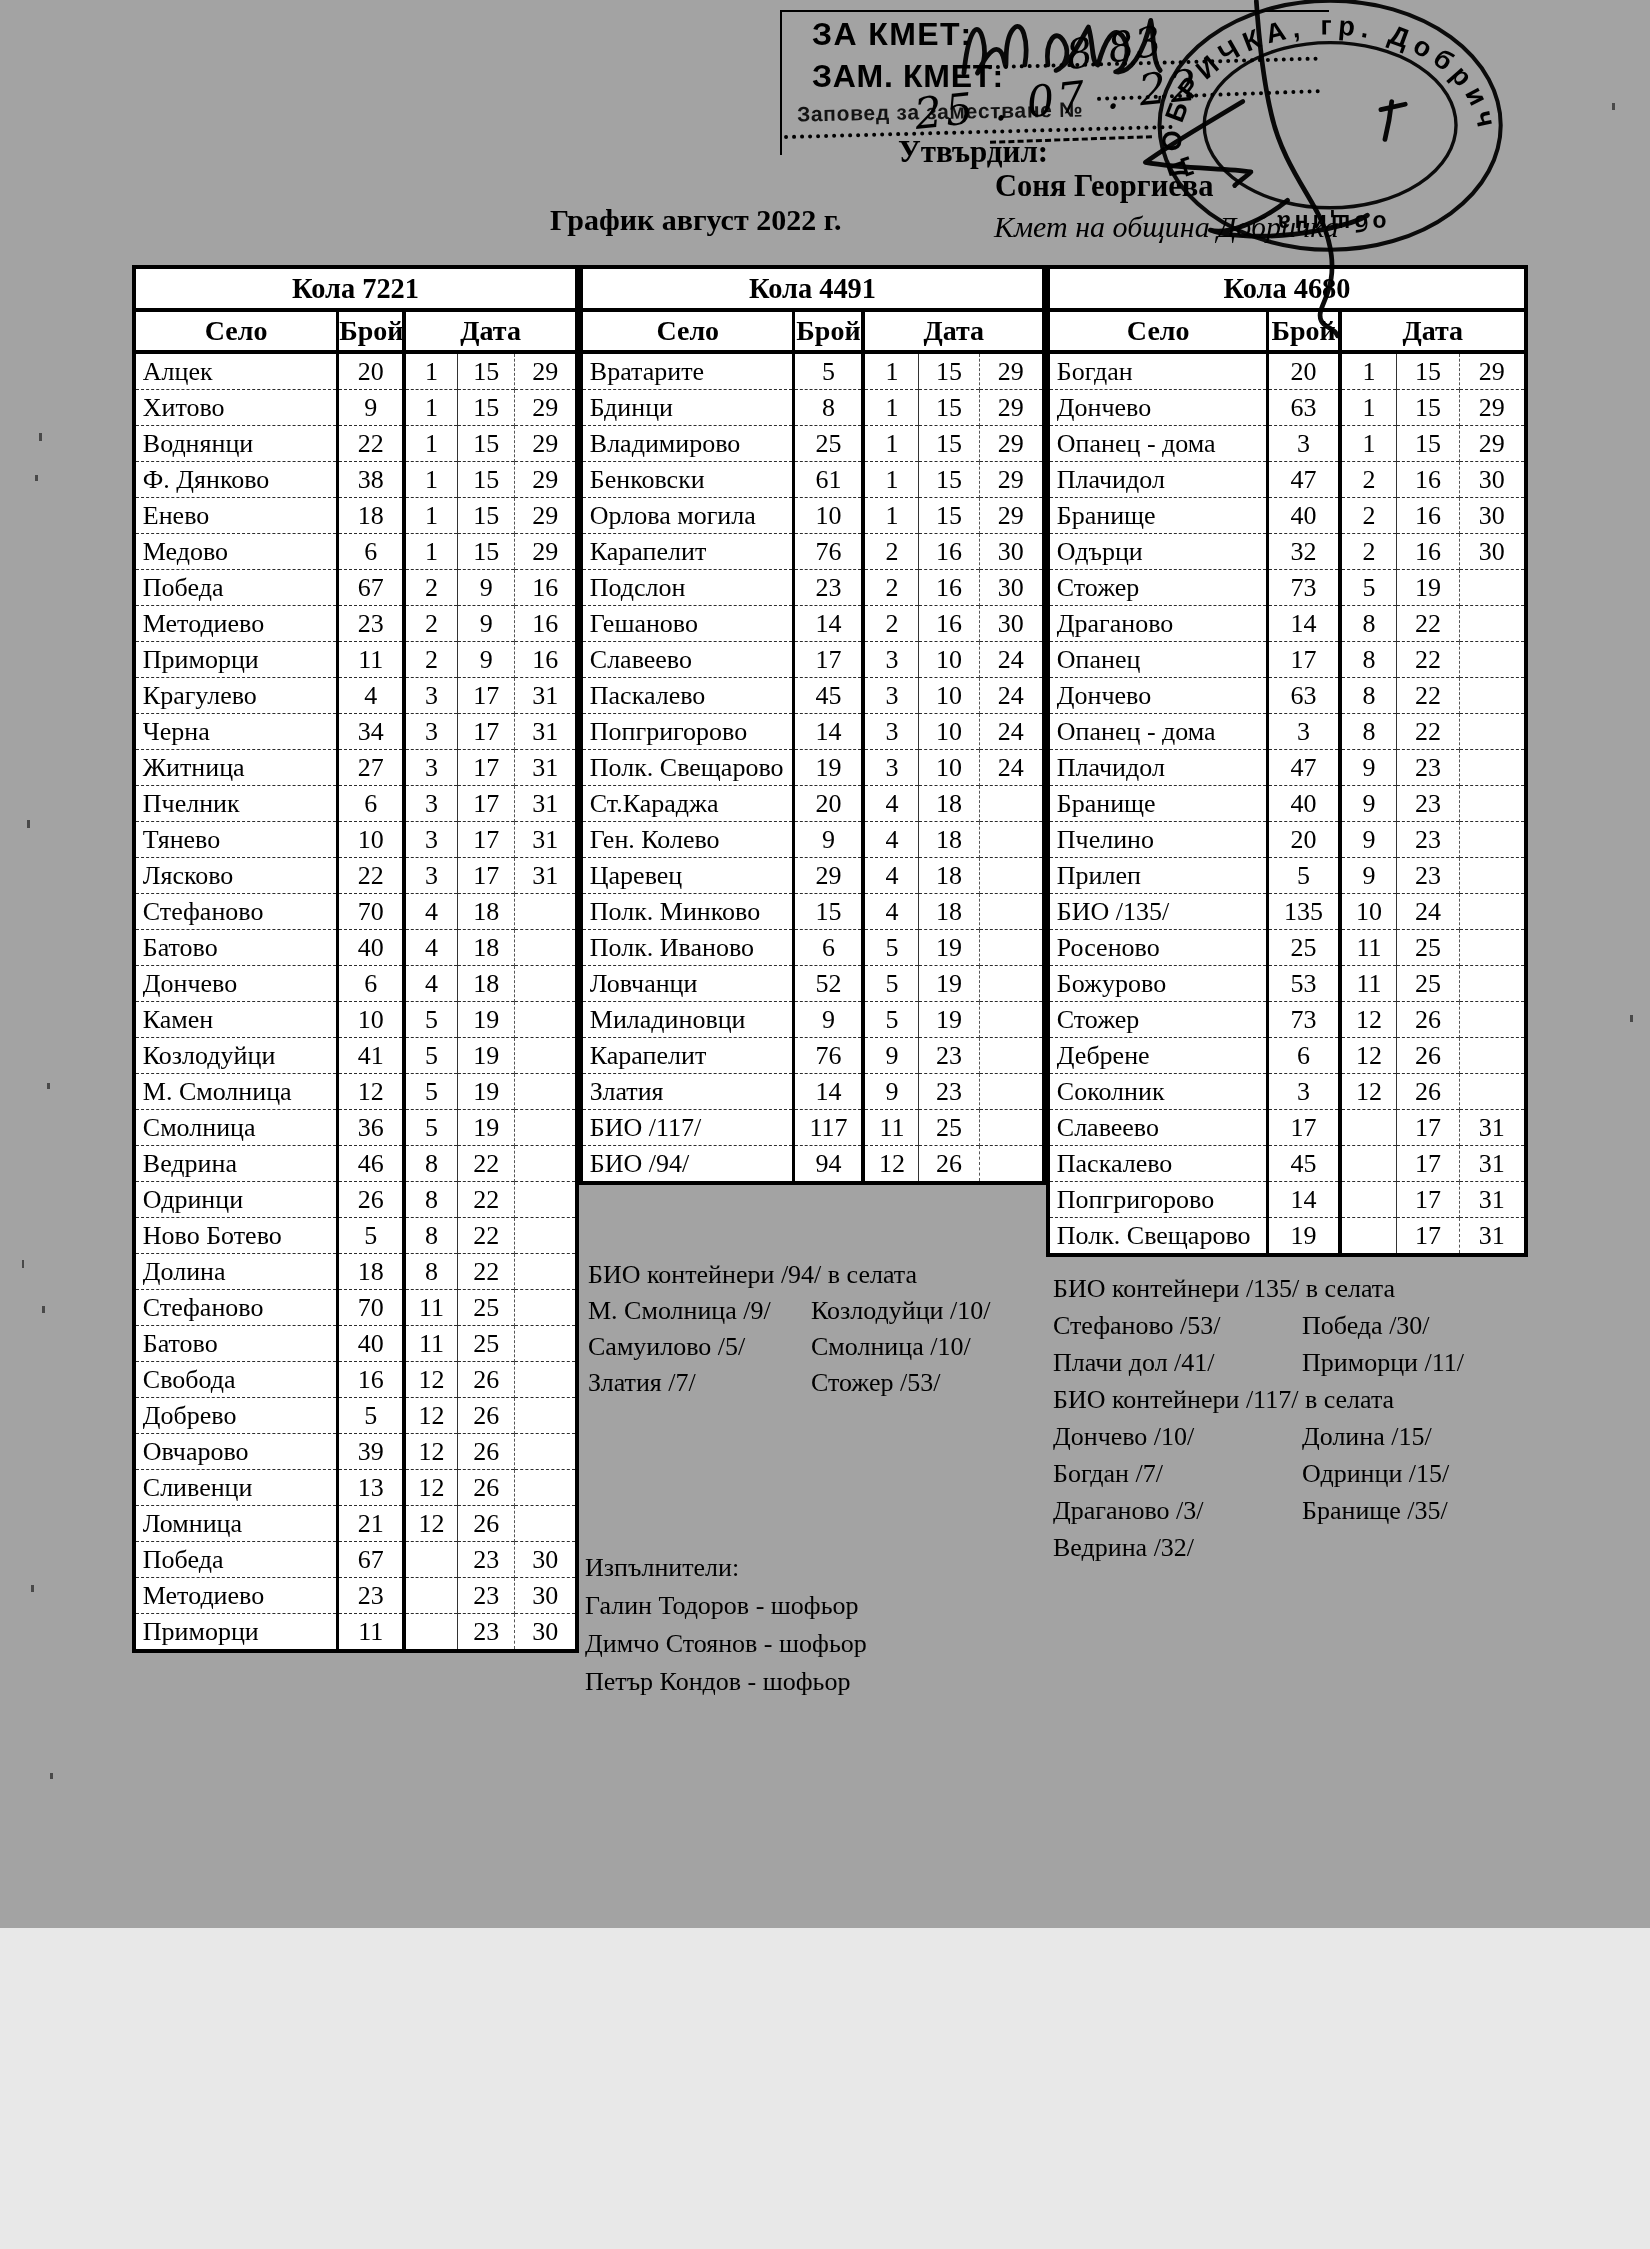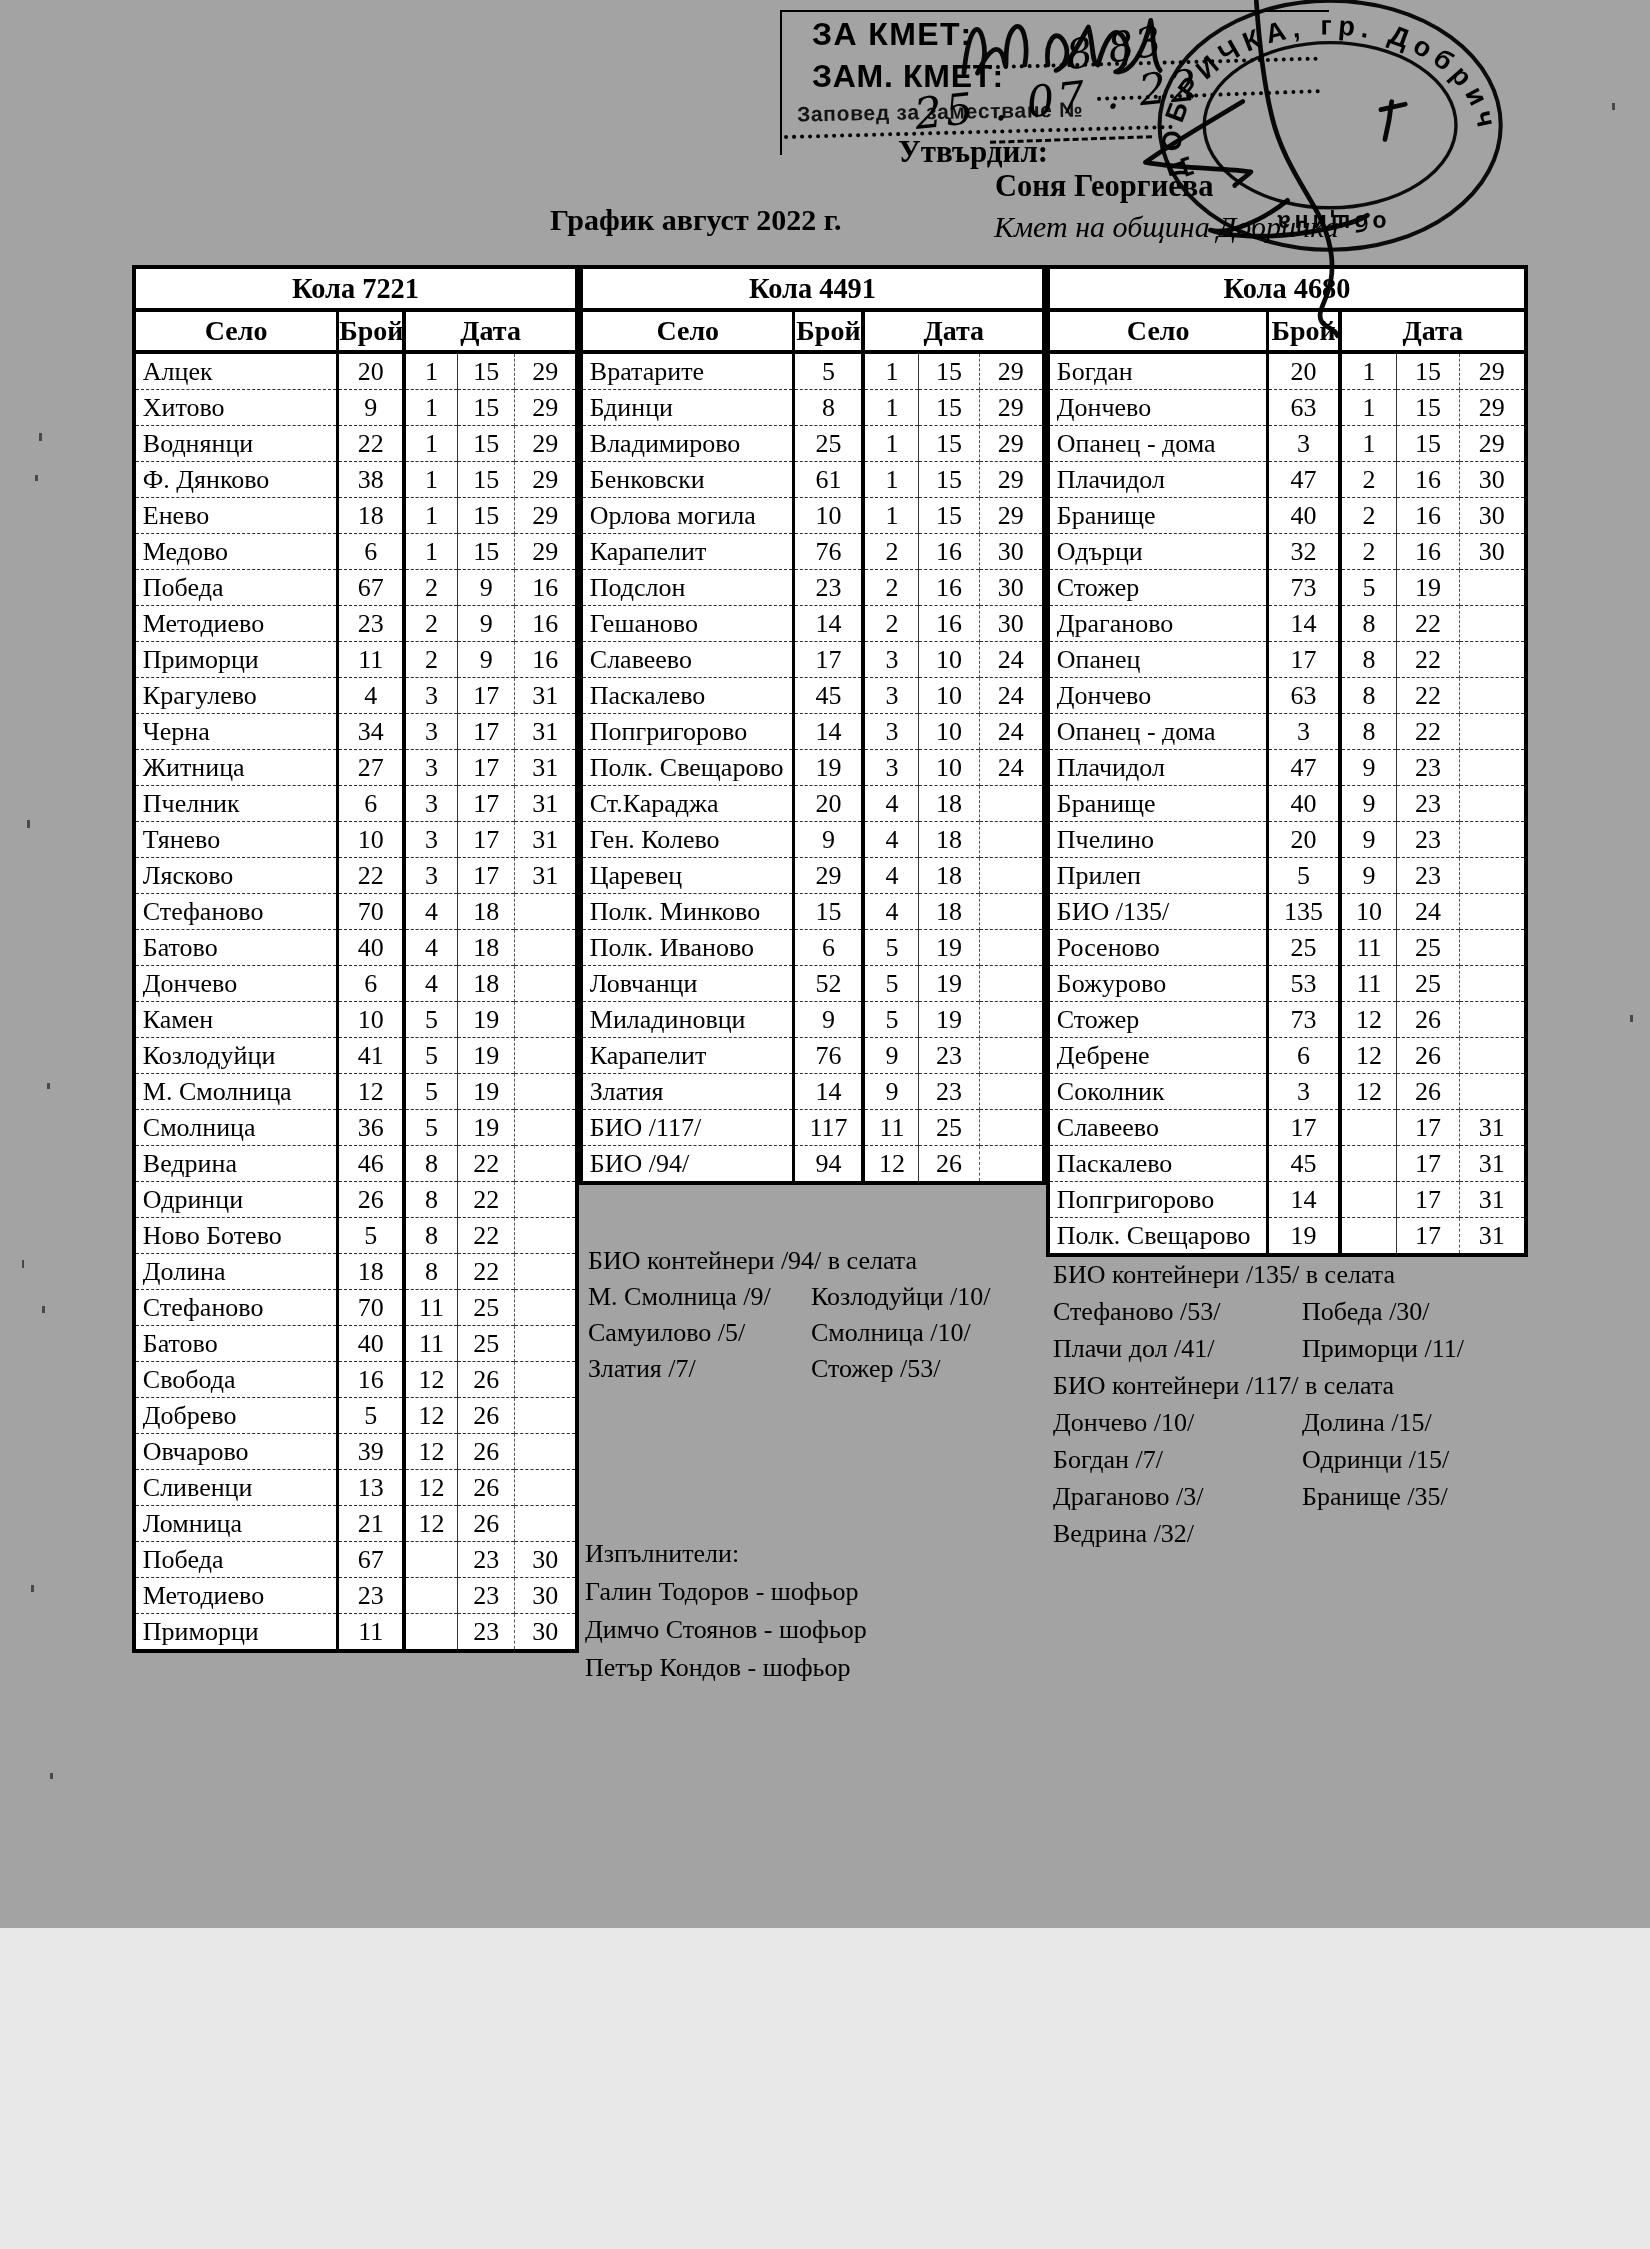--- a/index.html
+++ b/index.html
@@ -42,21 +42,21 @@
   th.h-broy{border-right:4.1px solid #000;}
   .grid tbody td{height:35px;font-size:26px;}
   td.selo{text-align:left;padding-left:6.8px;border-right:3.4px solid #000;}
   td.broy{text-align:center;border-right:4.1px solid #000;}
   td.d1{text-align:center;border-right:1.4px solid #333;}
   td.d2{text-align:center;border-right:1.4px dashed #555;}
   td.d3{text-align:center;}
   .grid tbody tr + tr td{border-top:1.4px dashed #2c2c2c;}
 
   
-  .note{position:absolute;font-size:26px;}
+  .note{position:absolute;font-size:26px;margin-top:14px;}
   .note .note-title{font-weight:normal;}
   .note-line{display:flex;}
   #mid-note{left:588px;top:1243px;width:467px;line-height:36px;}
   #mid-note .nc1{width:223px;}
   #right-note{left:1053px;top:1256px;width:501px;line-height:37px;}
   #right-note .nc1{width:249px;}
   #performers{left:585px;top:1535px;width:460px;line-height:38px;font-size:26px;}
 
   
   .overlay{position:absolute;left:0;top:0;pointer-events:none;}

